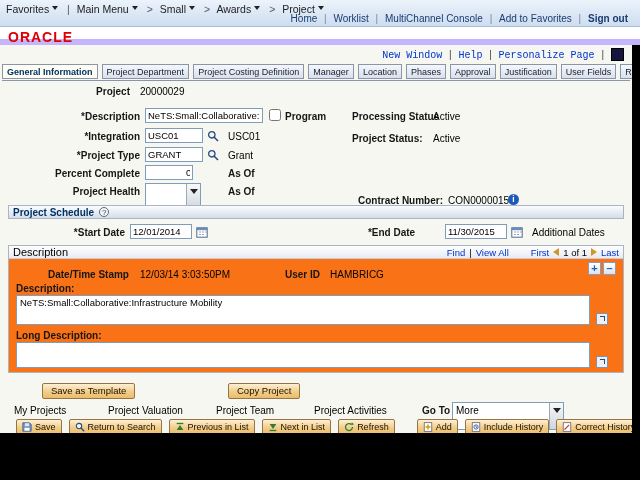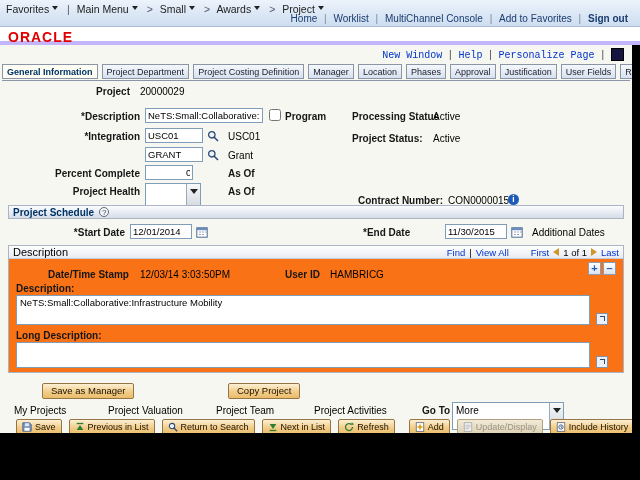--- a/index.html
+++ b/index.html
@@ -16,21 +16,21 @@
   .crumbs { position:absolute; left:6px; top:3px; font-size:10.5px; color:#222; white-space:nowrap; }
   .crumb { cursor:pointer; }
   .caret { display:inline-block; width:0; height:0; border-left:3px solid transparent; border-right:3px solid transparent;
            border-top:4px solid #222; margin:0 2px 1px 3px; vertical-align:2px; }
   .csep { color:#556; margin:0 4px; }
   .toplinks { position:absolute; right:8px; top:13px; font-size:10px; color:#1a3c6e; white-space:nowrap; }
   .toplinks .tl { margin:0 4px; cursor:pointer; color:#1a3c6e; }
   .toplinks .tsep { color:#7a8aa0; }
   .signout { font-weight:bold; color:#10243e; }
 
-  .oracleband { position:absolute; top:27px; left:0; width:640px; height:18px; background:#ffffff; border-bottom:4px solid #c4b5fd; }
+  .oracleband { position:absolute; top:27px; left:0; width:640px; height:18px; background:#ffffff; border-bottom:6px solid #c4b5fd; }
   .oracle { position:absolute; left:8px; top:2px; color:#e00000; font-weight:bold; font-size:14px; letter-spacing:1px; }
 
   
   .page { position:absolute; top:45px; left:0; width:632px; height:388px; background:#f7f7f1; overflow:hidden; }
 
   .plinks { position:absolute; top:4px; right:26px; font-size:10px; white-space:nowrap; }
   .plinks .pl { color:#0033cc; margin:0 2px; cursor:pointer;font-family:Liberation Mono, monospace; }
   .plinks .psep { color:#444; margin:0 2px; }
   .urlicon { position:absolute; top:3px; right:8px; width:13px; height:13px; background:#14143e; border:1px solid #000; }
 
@@ -162,20 +162,21 @@
     <div class="abs lbl" style="left:10px;top:86px;width:130px;text-align:right">*Integration</div>
     <input class="fld" style="left: 145px; top: 83px; width: 58px;" value="USC01">
     <span class="abs" style="left:207px;top:84px"><svg class="ic" width="12" height="12" viewBox="0 0 12 12">
           <circle cx="4.8" cy="4.8" r="3.2" fill="#eef4fb" stroke="#2c4a77" stroke-width="1.3"></circle>
           <line x1="7.2" y1="7.2" x2="11" y2="11" stroke="#2c4a77" stroke-width="1.6"></line>
         </svg></span>
     <div class="abs val" style="left:228px;top:86px">USC01</div>
     <div class="abs lbl" style="left:352px;top:88px">Project Status:</div>
     <div class="abs val link" style="left:433px;top:88px">Active</div>
 
+    <div class="abs lbl" style="left:10px;top:105px;width:130px;text-align:right">*Project Type</div>
     <input class="fld" style="left: 145px; top: 102px; width: 58px;" value="GRANT">
     <span class="abs" style="left:207px;top:103px"><svg class="ic" width="12" height="12" viewBox="0 0 12 12">
           <circle cx="4.8" cy="4.8" r="3.2" fill="#eef4fb" stroke="#2c4a77" stroke-width="1.3"></circle>
           <line x1="7.2" y1="7.2" x2="11" y2="11" stroke="#2c4a77" stroke-width="1.6"></line>
         </svg></span>
     <div class="abs val" style="left:228px;top:105px">Grant</div>
 
     <div class="abs lbl" style="left:10px;top:123px;width:130px;text-align:right">Percent Complete</div>
     <input class="fld" style="left: 145px; top: 120px; width: 48px; text-align: right; padding-left: 40px;" value="0.00">
     <div class="abs lbl" style="left:228px;top:123px">As Of</div>
@@ -195,21 +196,21 @@
       <span class="btitle">Project Schedule</span>
       <span class="help"></span>
     </div>
     <div class="abs lbl" style="left:10px;top:182px;width:115px;text-align:right">*Start Date</div>
     <input class="fld" style="left: 130px; top: 179px; width: 62px;" value="12/01/2014">
     <span class="abs" style="left:196px;top:180px"><svg class="ic" width="12" height="12" viewBox="0 0 12 12">
           <rect x="0.8" y="1.8" width="10.4" height="9.4" fill="#fff" stroke="#4a6a94"></rect>
           <rect x="0.8" y="1.8" width="10.4" height="2.4" fill="#6b8cba"></rect>
           <path d="M3 6h2M6 6h2M9 6h1.5M3 8.5h2M6 8.5h2" stroke="#88a" stroke-width="0.8" fill="none"></path>
         </svg></span>
-    <div class="abs lbl" style="left:363px;top:182px;width:75px;text-align:left">*End Date</div>
+    <div class="abs lbl" style="left:354px;top:182px;width:75px;text-align:center">*End Date</div>
     <input class="fld" style="left: 445px; top: 179px; width: 62px;" value="11/30/2015">
     <span class="abs" style="left:511px;top:180px"><svg class="ic" width="12" height="12" viewBox="0 0 12 12">
           <rect x="0.8" y="1.8" width="10.4" height="9.4" fill="#fff" stroke="#4a6a94"></rect>
           <rect x="0.8" y="1.8" width="10.4" height="2.4" fill="#6b8cba"></rect>
           <path d="M3 6h2M6 6h2M9 6h1.5M3 8.5h2M6 8.5h2" stroke="#88a" stroke-width="0.8" fill="none"></path>
         </svg></span>
     <div class="abs val link" style="left:532px;top:182px">Additional Dates</div>
 
     <div class="groupbox">
       <div class="bar2">
@@ -236,21 +237,21 @@
     <div class="abs val" style="left:330px;top:224px">HAMBRICG</div>
 
     <div class="abs lbl" style="left:16px;top:238px">Description:</div>
     <textarea class="ta" style="left: 16px; top: 250px; width: 574px; height: 30px;">NeTS:Small:Collaborative:Infrastructure Mobility</textarea>
     <span class="expand" style="left:596px;top:268px"></span>
 
     <div class="abs lbl" style="left:16px;top:285px">Long Description:</div>
     <textarea class="ta" style="left: 16px; top: 297px; width: 574px; height: 26px;"></textarea>
     <span class="expand" style="left:596px;top:311px"></span>
 
-    <button class="btn" style="left:42px;top:338px">Save as Manager</button>
+    <button class="btn" style="left:42px;top:338px">Save as Template</button>
     <button class="btn" style="left:228px;top:338px">Copy Project</button>
 
     <div class="abs val link" style="left:14px;top:360px">My Projects</div>
     <div class="abs val link" style="left:108px;top:360px">Project Valuation</div>
     <div class="abs val link" style="left:216px;top:360px">Project Team</div>
     <div class="abs val link" style="left:314px;top:360px">Project Activities</div>
     <div class="abs lbl" style="left:422px;top:360px">Go To</div>
     <div class="selbox" style="left:452px;top:357px;width:112px">
       <span class="selval">More</span>
       <span class="selarrow"></span>
@@ -260,31 +261,31 @@
       <span class="tbtn">
         <span><svg class="ic" width="10" height="10" viewBox="0 0 12 12">
               <path d="M1 1h8l2 2v8H1z" fill="#7d96c0" stroke="#3a5a8c"></path>
               <rect x="3" y="7" width="6" height="3.5" fill="#fff"></rect>
               <rect x="3.5" y="1.5" width="5" height="3.5" fill="#dce6f4"></rect>
             </svg></span>
         <span>Save</span>
       </span>
       <span class="tbtn">
         <span><svg class="ic" width="10" height="10" viewBox="0 0 12 12">
+              <circle cx="4.8" cy="4.8" r="3.2" fill="#eef4fb" stroke="#2c4a77" stroke-width="1.3"></circle>
+              <line x1="7.2" y1="7.2" x2="11" y2="11" stroke="#2c4a77" stroke-width="1.6"></line>
+            </svg></span>
+        <span>Return to Search</span>
+      </span>
+      <span class="tbtn">
+        <span><svg class="ic" width="10" height="10" viewBox="0 0 12 12">
               <rect x="2" y="1" width="8" height="1.6" fill="#2e7d32"></rect>
               <path d="M6 3.6 L10 9.5 H2 Z" fill="#2e7d32"></path>
             </svg></span>
         <span>Previous in List</span>
-      </span>
-      <span class="tbtn">
-        <span><svg class="ic" width="10" height="10" viewBox="0 0 12 12">
-              <circle cx="4.8" cy="4.8" r="3.2" fill="#eef4fb" stroke="#2c4a77" stroke-width="1.3"></circle>
-              <line x1="7.2" y1="7.2" x2="11" y2="11" stroke="#2c4a77" stroke-width="1.6"></line>
-            </svg></span>
-        <span>Return to Search</span>
       </span>
       <span class="tbtn">
         <span><svg class="ic" width="10" height="10" viewBox="0 0 12 12">
               <rect x="2" y="9.4" width="8" height="1.6" fill="#2e7d32"></rect>
               <path d="M6 8.4 L10 2.5 H2 Z" fill="#2e7d32"></path>
             </svg></span>
         <span>Next in List</span>
       </span>
       <span class="tbtn">
         <span><svg class="ic" width="10" height="10" viewBox="0 0 12 12">
@@ -295,27 +296,20 @@
       </span>
       <span class="tspacer"></span>
       <span class="tbtn">
         <span><svg class="ic" width="10" height="10" viewBox="0 0 12 12">
               <rect x="1.5" y="0.8" width="9" height="10.4" fill="#fff" stroke="#667"></rect>
               <rect x="5.1" y="3" width="1.8" height="6" fill="#d89e00"></rect>
               <rect x="3" y="5.1" width="6" height="1.8" fill="#d89e00"></rect>
             </svg></span>
         <span>Add</span>
       </span>
-      <span class="tbtn disabled">
-        <span><svg class="ic" width="10" height="10" viewBox="0 0 12 12">
-              <rect x="1.5" y="0.8" width="9" height="10.4" fill="#eee" stroke="#aaa"></rect>
-              <path d="M3 4h6M3 6h6M3 8h4" stroke="#bbb" fill="none"></path>
-            </svg></span>
-        <span>Update/Display</span>
-      </span>
       <span class="tbtn">
         <span><svg class="ic" width="10" height="10" viewBox="0 0 12 12">
               <rect x="1.5" y="0.8" width="9" height="10.4" fill="#fff" stroke="#667"></rect>
               <circle cx="6" cy="6" r="2.6" fill="none" stroke="#2c4a77"></circle>
               <path d="M6 4.5V6l1.2 1" stroke="#2c4a77" fill="none"></path>
             </svg></span>
         <span>Include History</span>
       </span>
       <span class="tbtn">
         <span><svg class="ic" width="10" height="10" viewBox="0 0 12 12">

